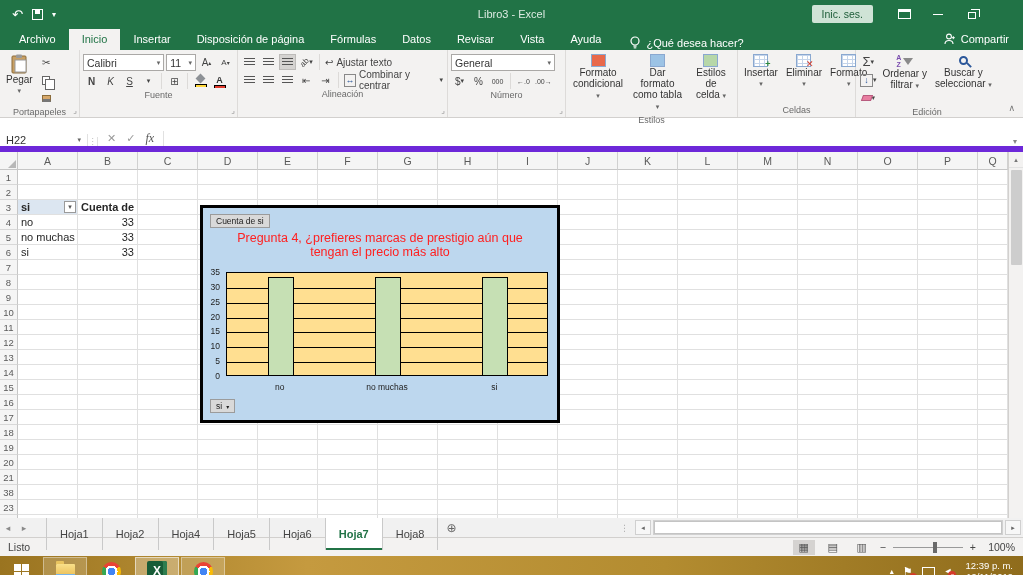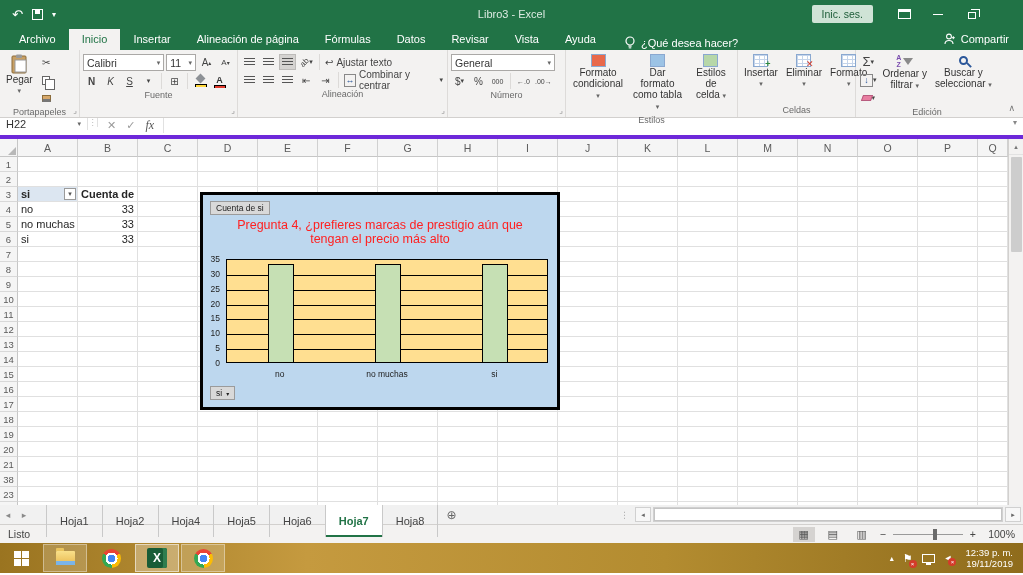--- a/index.html
+++ b/index.html
@@ -64,21 +64,21 @@
   .ic-table .ov{position:absolute;right:-3px;bottom:-4px;font-size:9px;font-weight:bold}
   .ov.green{color:#2e8b3d}.ov.red{color:#d43b2a}
   .ic-table.cf{background-image:linear-gradient(90deg,#e8684a 0 5px,#4a7fe8 5px 9px,transparent 9px),linear-gradient(#c4d4ea 1px,transparent 1px),linear-gradient(90deg,#c4d4ea 1px,transparent 1px)}
   .ic-table.tbl{background-image:linear-gradient(#9cc3e5 0 4px,transparent 4px),linear-gradient(#c4d4ea 1px,transparent 1px),linear-gradient(90deg,#c4d4ea 1px,transparent 1px)}
   .ic-table.cs{background-image:linear-gradient(90deg,#b7d7a8 0 5px,#ffe599 5px 10px,#ea9999 10px),linear-gradient(#c4d4ea 1px,transparent 1px),linear-gradient(90deg,#c4d4ea 1px,transparent 1px)}
   .sum{font-size:13px;color:#444;line-height:12px}
   .boxdown{width:13px;height:13px;border:1px solid #888;font-size:9px;color:#2b579a;display:inline-flex;align-items:center;justify-content:center}
   .collapse{position:absolute;right:8px;bottom:4px;color:#777;font-size:9px}
 
   
-  .fbar{height:21px;background:#fff;border-bottom:4px solid #6d28d9;display:flex;align-items:flex-start}
+  .fbar{height:34px;background:#fff;border-bottom:6px solid #6d28d9;display:flex;align-items:flex-end}
   .namebox{width:88px;display:flex;align-items:center;justify-content:space-between;padding:0 6px;border-right:1px solid #e1e1e1;font-size:11px;color:#333}
   .namebox .caret{font-size:7px;color:#666}
   .fgrip{width:10px;border-right:1px solid #e1e1e1;display:flex;align-items:center;justify-content:center;color:#b5b5b5;font-size:8px}
   .fbtns{display:flex;align-items:center;gap:10px;padding:0 9px;border-right:1px solid #e1e1e1;color:#9a9a9a}
   .fx{font-family:"Liberation Serif","DejaVu Serif",serif;font-style:italic;color:#555;font-size:12px}
   .finput{flex:1}
   .fexpand{width:16px;display:flex;align-items:center;justify-content:center;color:#888;font-size:8px}
 
   
   .sheetwrap{position:relative;height:366px;background:#fff;overflow:hidden}
@@ -179,21 +179,21 @@
     <span class="winbtn">
         <span></span>
       </span>
   </div>
 </div>
 
 <div class="tabrow">
   <span class="rtab">Archivo</span>
   <span class="rtab active">Inicio</span>
   <span class="rtab">Insertar</span>
-  <span class="rtab">Alineación de página</span>
+  <span class="rtab">Disposición de página</span>
   <span class="rtab">Fórmulas</span>
   <span class="rtab">Datos</span>
   <span class="rtab">Revisar</span>
   <span class="rtab">Vista</span>
   <span class="rtab">Ayuda</span>
   <span class="tellme">
     <svg width="10" height="14" viewBox="0 0 10 14">
         <circle cx="5" cy="5" r="4" fill="none" stroke="#fff" stroke-width="1.2"></circle>
         <rect x="3.4" y="9.5" width="3.2" height="1.2" fill="#fff"></rect>
         <rect x="3.7" y="11.3" width="2.6" height="1.1" fill="#fff"></rect>

